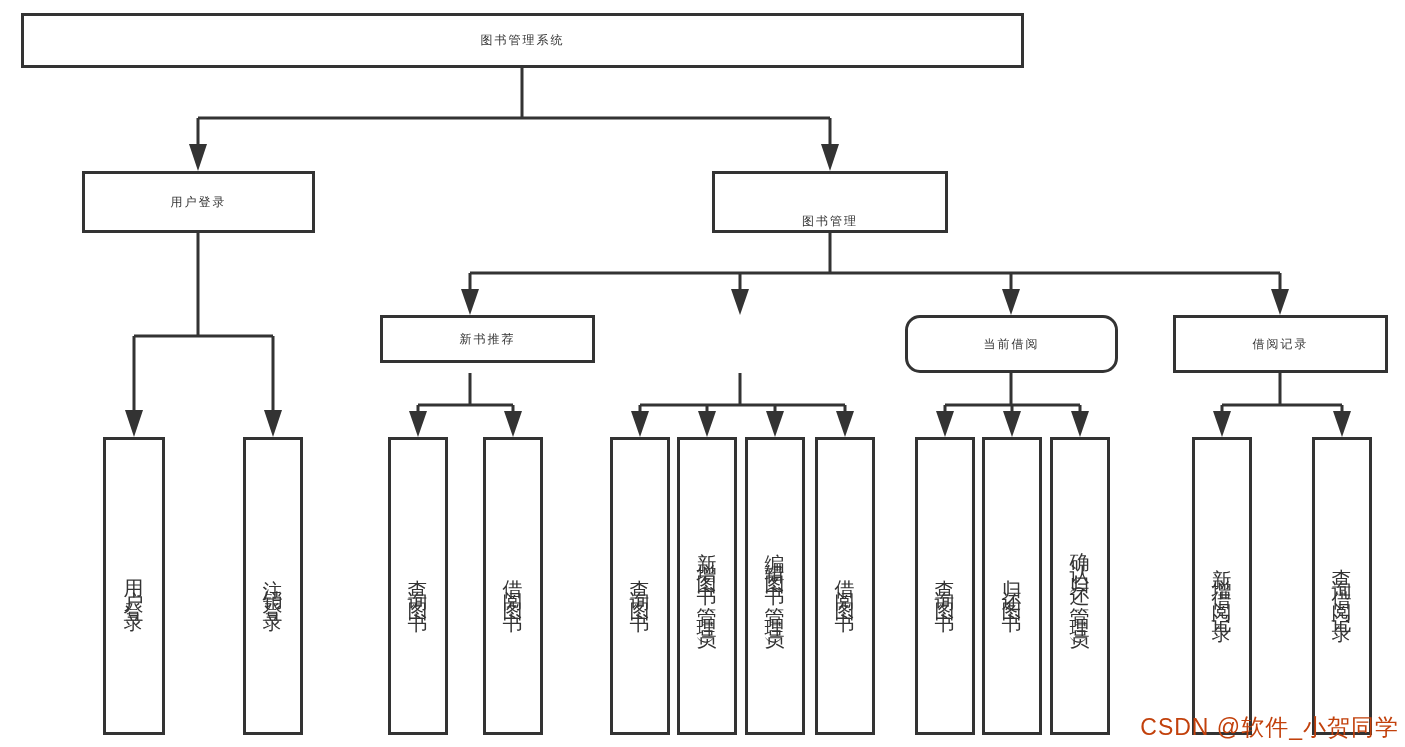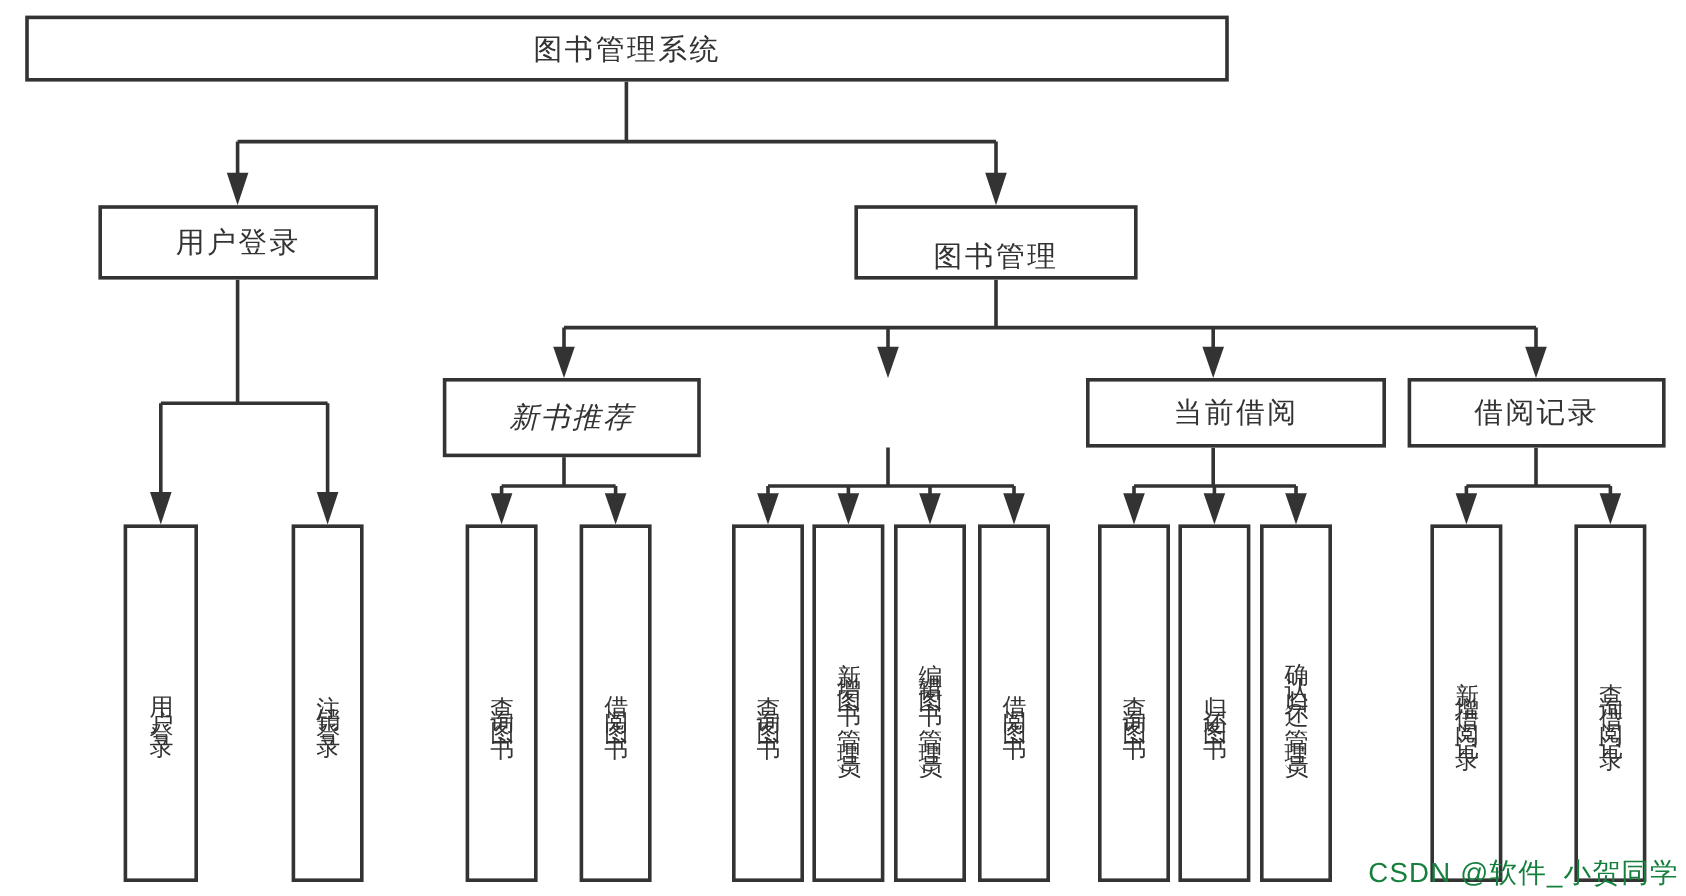--- a/index.html
+++ b/index.html
@@ -15,21 +15,21 @@
   .node {
     position: absolute;
     box-sizing: border-box;
     border: 3px solid #333333;
     background: #ffffff;
     display: flex;
     align-items: center;
     justify-content: center;
   }
   .hlabel {
-    font-size: 24px;
+    font-size: 12px;
     letter-spacing: 2px;
     white-space: nowrap;
     color: #333333;
   }
   .vlabel {
     writing-mode: vertical-rl;
     text-orientation: mixed;
     font-size: 20px;
     letter-spacing: 11px;
     line-height: 1;
@@ -37,23 +37,23 @@
     color: #333333;
   }
   svg#wires { position: absolute; left: 0; top: 0; pointer-events: none; }
   svg#wires path { stroke: #333333; stroke-width: 3; fill: none; }
   svg#wires polygon { fill: #333333; stroke: none; }
 
   
   #box-root           { left: 21px;   top: 13px;  width: 1003px; height: 55px; }
   #box-user-login     { left: 82px;   top: 171px; width: 233px;  height: 62px; }
   #box-book-mgmt      { left: 712px;  top: 171px; width: 236px;  height: 62px; align-items: flex-end; }
-  #box-new-book-rec   { left: 369px;  top: 315px; width: 215px;  height: 66px; font-style: italic; }
+  #box-new-book-rec   { left: 380px;  top: 315px; width: 215px;  height: 48px; }
   #box-book-borrow    { left: 633px;  top: 315px; width: 213px;  height: 58px; }
-  #box-current-borrow { left: 905px;  top: 315px; width: 250px;  height: 58px; }
+  #box-current-borrow { left: 905px;  top: 315px; width: 213px;  height: 58px; border-radius: 15px; }
   #box-borrow-record  { left: 1173px; top: 315px; width: 215px;  height: 58px; }
 
   .leaf { top: 437px; height: 298px; width: 60px; }
   #leaf-u1 { left: 103px; width: 62px; }
   #leaf-u2 { left: 243px; }
   #leaf-n1 { left: 388px; }
   #leaf-n2 { left: 483px; }
   #leaf-b1 { left: 610px; }
   #leaf-b2 { left: 677px; }
   #leaf-b3 { left: 745px; }
@@ -62,21 +62,21 @@
   #leaf-c2 { left: 982px; }
   #leaf-c3 { left: 1050px; }
   #leaf-r1 { left: 1192px; }
   #leaf-r2 { left: 1312px; }
 
   #watermark {
     position: absolute;
     right: 6px;
     bottom: 4px;
     font-size: 23px;
-    color: #15803d;
+    color: #c2410c;
     letter-spacing: 1px;
     white-space: nowrap;
   }
 </style>
 </head>
 <body>
 
 <div id="stage">
 
   <svg id="wires" width="1405" height="747" viewBox="0 0 1405 747">

